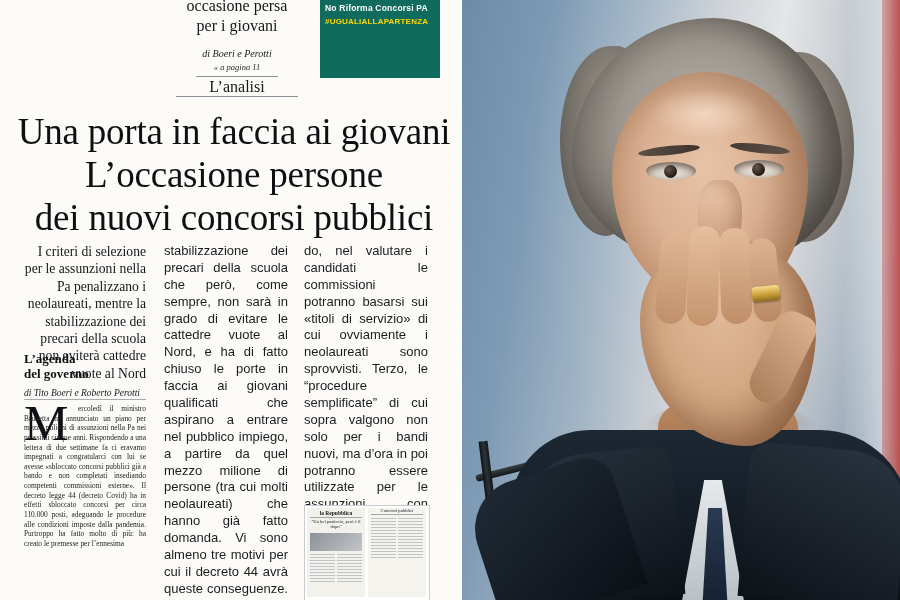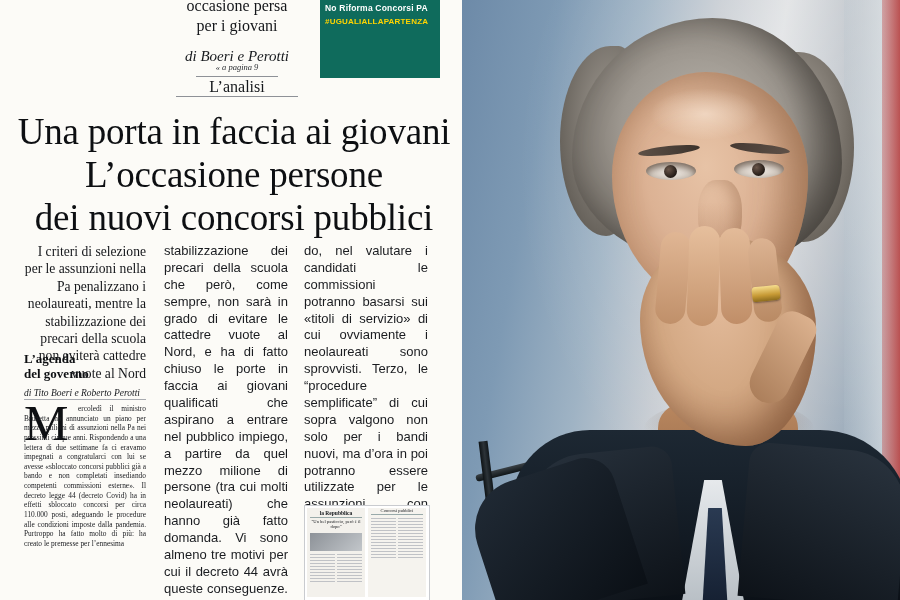--- a/index.html
+++ b/index.html
@@ -33,21 +33,21 @@
     font-family: "Liberation Serif", serif;
     font-size: 16px;
     line-height: 1.22;
     color: #14161a;
   }
   .byline-kicker {
     position: absolute;
     left: 176px; top: 48px;
     width: 122px;
     text-align: center;
-    font-size: 15px;
+    font-size: 10px;
     font-style: italic;
     color: #15181c;
   }
   .page-ref {
     position: absolute;
     left: 176px; top: 62px;
     width: 122px;
     text-align: center;
     font-size: 8.5px;
     font-style: italic;
@@ -502,21 +502,21 @@
 
 <div id="page">
 
   <div class="news-pane">
 
     <div class="kicker">
       <span>occasione persa</span><br>
       <span>per i giovani</span>
     </div>
     <div class="byline-kicker">di Boeri e Perotti</div>
-    <div class="page-ref">« a pagina 9</div>
+    <div class="page-ref">« a pagina 11</div>
     <div class="rule-short"></div>
     <div class="analisi">L’analisi</div>
     <div class="rule-analisi"></div>
 
     <div class="promo">
       <div class="p1">No Riforma Concorsi PA</div>
       <div class="p2">#UGUALIALLAPARTENZA</div>
     </div>
 
     <div class="headline">

